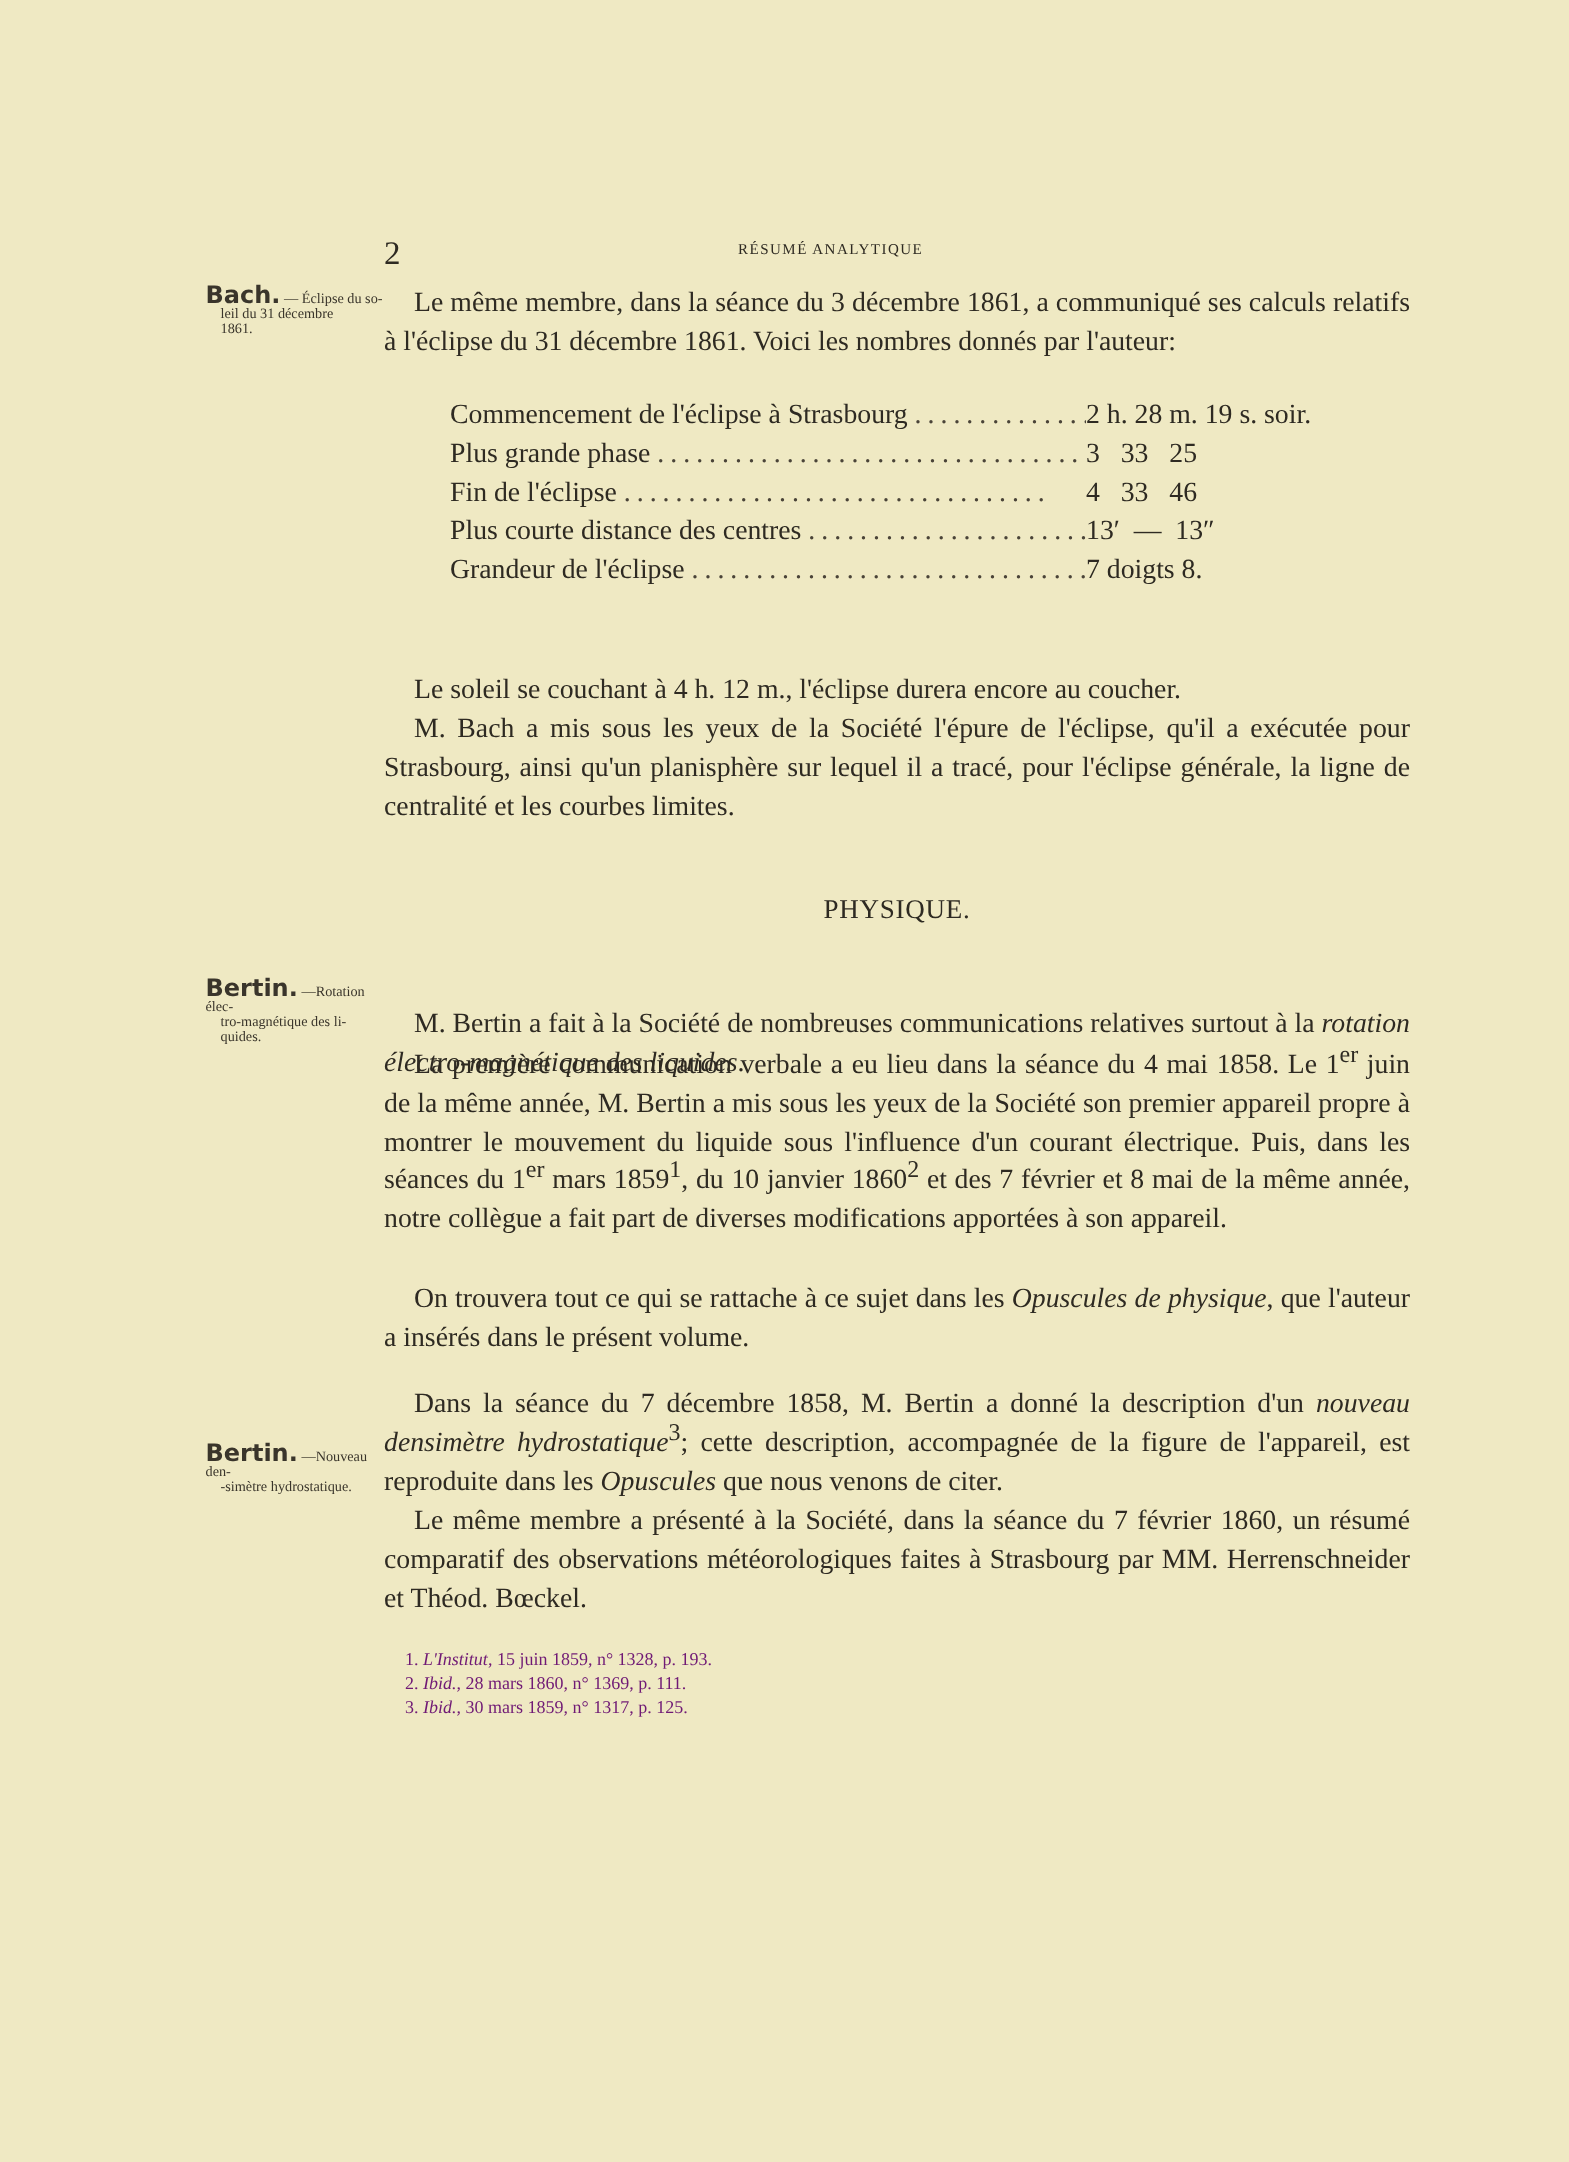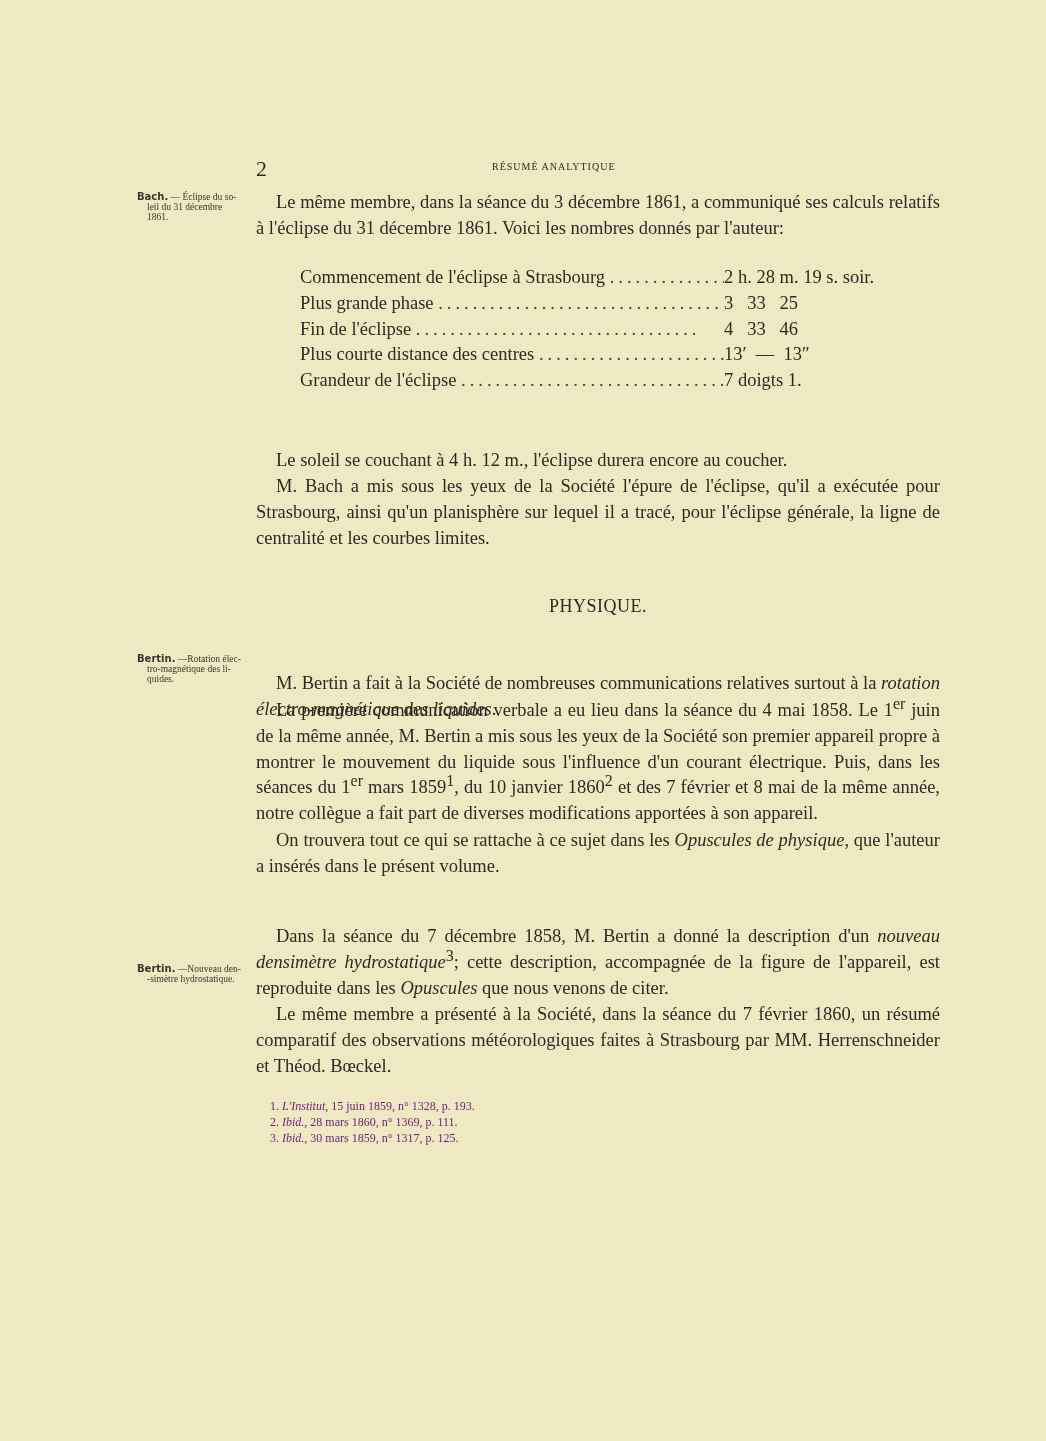--- a/index.html
+++ b/index.html
@@ -11,21 +11,21 @@
     font-family: "Liberation Serif", "DejaVu Serif", serif;
     color: #2e2a22;
   }
   .page { position: absolute; left: 0; top: 0; width: 1046px; height: 1441px; }
   .header-num { position: absolute; left: 256px; top: 156px; font-size: 22px; }
   .header-title { position: absolute; left: 492px; top: 161px; font-size: 10px; letter-spacing: 1px; }
   .margin-note {
     position: absolute; left: 137px; width: 122px;
     font-size: 9.5px; line-height: 10px; color: #3a352b;
   }
-  .margin-note .name { font-family: "DejaVu Sans", sans-serif; font-weight: bold; font-size: 10px; }
+  .margin-note .name { font-family: "DejaVu Sans", sans-serif; font-weight: bold; font-size: 16px; }
   .margin-note .cont { padding-left: 10px; display: block; }
   .para {
     position: absolute; left: 256px; width: 684px;
     font-size: 18.5px; line-height: 25.8px;
     text-align: justify;
     font-family: "Liberation Serif", serif;
   }
   .para .indent { display: inline-block; width: 20px; }
   .table { position: absolute; left: 300px; top: 265px; width: 620px; font-size: 18.5px; line-height: 25.8px; }
   .trow { display: flex; align-items: baseline; white-space: nowrap; }
@@ -68,21 +68,21 @@
     <div class="trow">
       <span class="lbl"><span>Fin de l'éclipse</span> <span class="dots">.................................</span></span>
       <span class="val" style="white-space:pre">4   33   46</span>
     </div>
     <div class="trow">
       <span class="lbl"><span>Plus courte distance des centres</span> <span class="dots">.................................</span></span>
       <span class="val" style="white-space:pre">13′  —  13″</span>
     </div>
     <div class="trow">
       <span class="lbl"><span>Grandeur de l'éclipse</span> <span class="dots">.................................</span></span>
-      <span class="val">7 doigts 1.</span>
+      <span class="val">7 doigts 8.</span>
     </div>
   </div>
 
   <div class="para" style="top:448px;">
     <span class="indent"></span><span>Le soleil se couchant à 4 h. 12 m., l'éclipse durera encore au coucher.</span>
   </div>
   <div class="para" style="top:474px;">
     <span class="indent"></span><span>M. Bach a mis sous les yeux de la Société l'épure de l'éclipse, qu'il a exécutée pour Strasbourg, ainsi qu'un planisphère sur lequel il a tracé, pour l'éclipse générale, la ligne de centralité et les courbes limites.</span>
   </div>
 
@@ -96,21 +96,21 @@
   </div>
 
   <div class="para" style="top:646px;margin-top:25px;">
     <span class="indent"></span><span>M. Bertin a fait à la Société de nombreuses communications relatives surtout à la </span><i>rotation électro-magnétique des liquides</i><span>.</span>
   </div>
 
   <div class="para" style="top:698px;">
     <span class="indent"></span><span>La première communication verbale a eu lieu dans la séance du 4 mai 1858. Le 1</span><sup>er</sup><span> juin de la même année, M. Bertin a mis sous les yeux de la Société son premier appareil propre à montrer le mouvement du liquide sous l'influence d'un courant électrique. Puis, dans les séances du 1</span><sup>er</sup><span> mars 1859</span><sup>1</sup><span>, du 10 janvier 1860</span><sup>2</sup><span> et des 7 février et 8 mai de la même année, notre collègue a fait part de diverses modifications apportées à son appareil.</span>
   </div>
 
-  <div class="para" style="top:828px;">
+  <div class="para" style="top:854px;">
     <span class="indent"></span><span>On trouvera tout ce qui se rattache à ce sujet dans les </span><i>Opuscules de physique</i><span>, que l'auteur a insérés dans le présent volume.</span>
   </div>
 
   <div class="margin-note" style="top:964px;">
     <span class="name">Bertin.</span>
     <span>—Nouveau den-</span>
     <span class="cont">-simètre hydrostatique.</span>
   </div>
 
   <div class="para" style="top:924px;">

